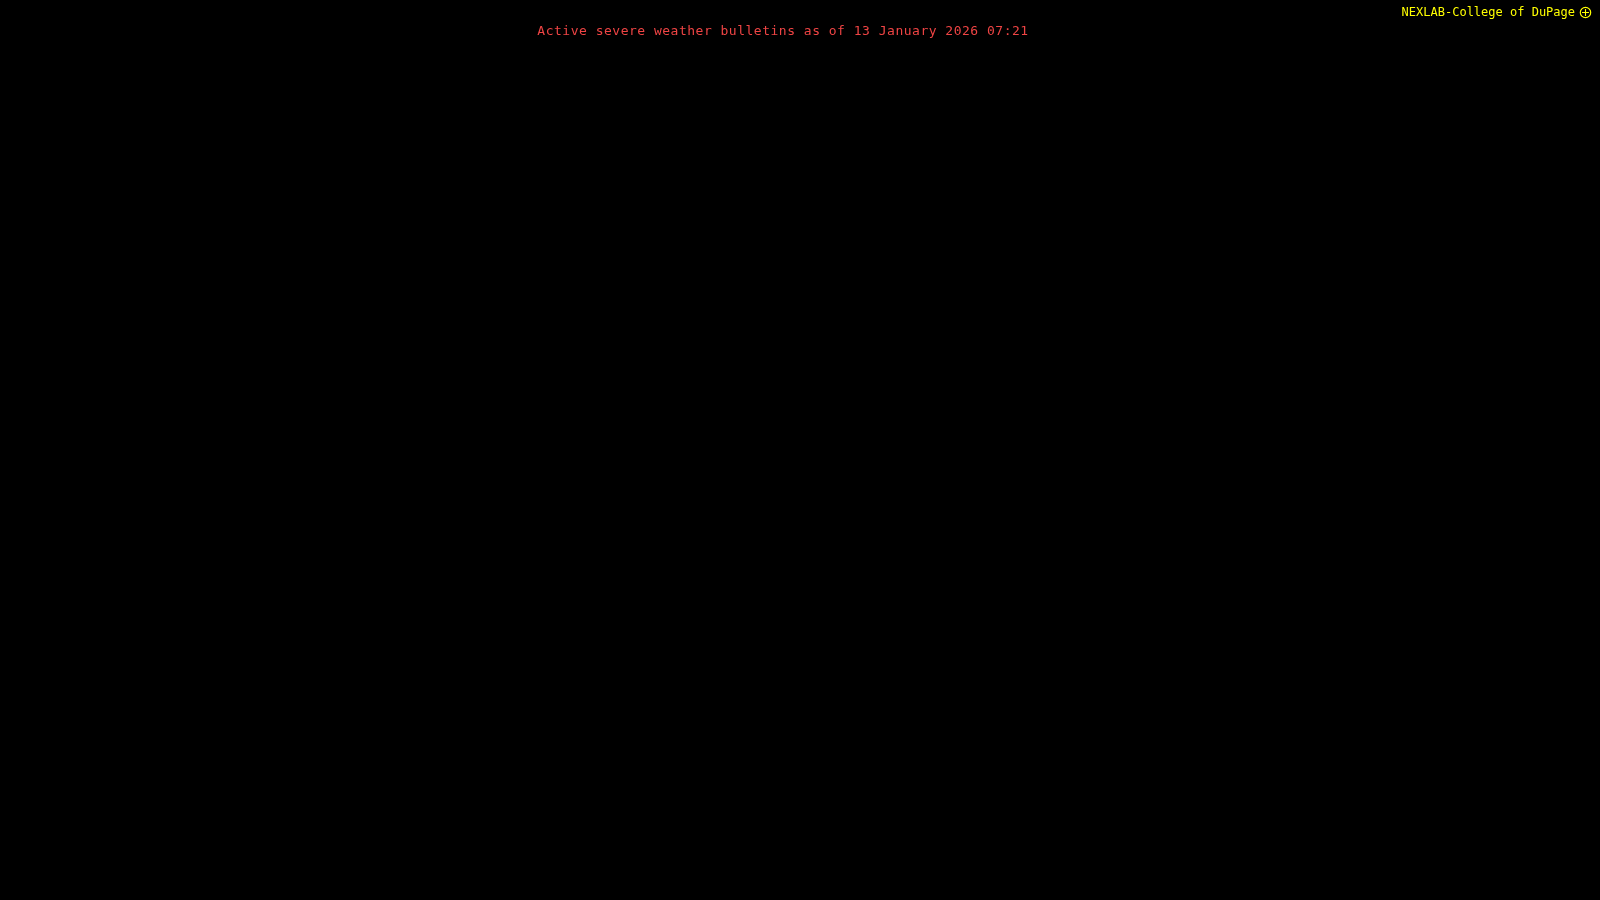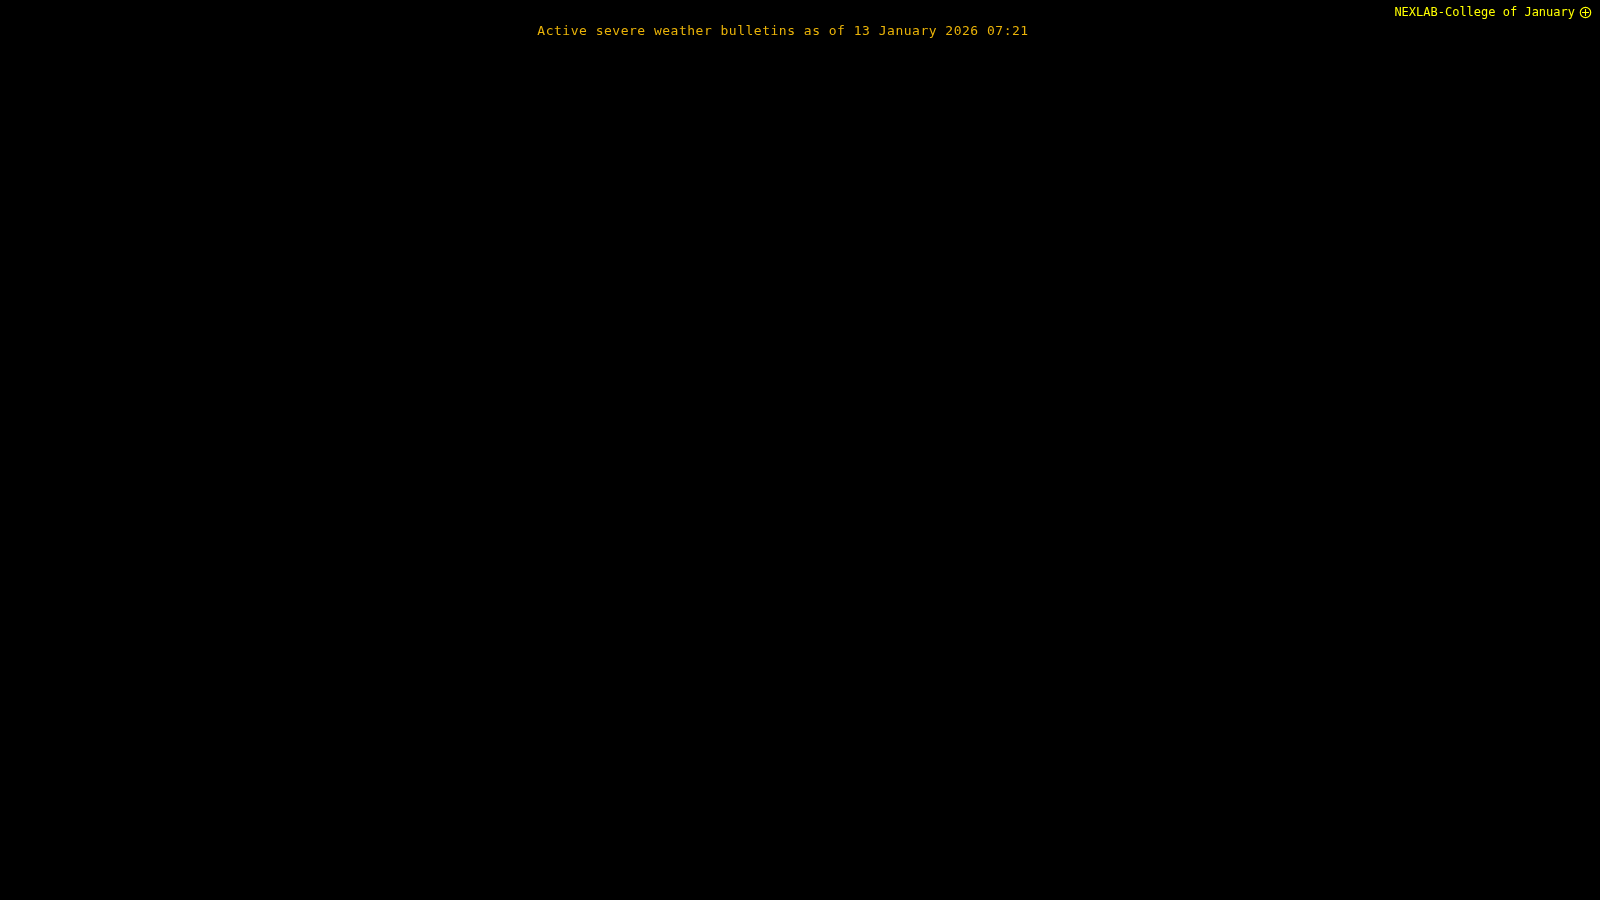--- a/index.html
+++ b/index.html
@@ -20,24 +20,24 @@
   }
   .attribution .logo { display:inline-block; width:13px; height:13px; }
 
   .legend { position:absolute; left:0; top:770px; width:700px; height:60px; }
 </style>
 </head>
 <body>
 
 <div class="map-area"></div>
 
-<div class="page-title" style="color: #eab308;">Active severe weather bulletins as of 13 January 2026 07:21</div>
+<div class="page-title" style="color: #ef4444;">Active severe weather bulletins as of 13 January 2026 07:21</div>
 
 <div class="attribution" style="color: rgb(255, 255, 0);">
-  <span>NEXLAB-College of January</span>
+  <span>NEXLAB-College of DuPage</span>
   <span class="logo">
     <svg width="13" height="13" viewBox="0 0 13 13">
       <circle cx="6.5" cy="6.5" r="5.2" fill="none" stroke="#ffff00" stroke-width="1.2"></circle>
       <path d="M6.5 3 L6.5 10 M3 6.5 L10 6.5" stroke="#ffff00" stroke-width="1.1" fill="none"></path>
     </svg>
   </span>
 </div>
 
 <div class="legend">
   

